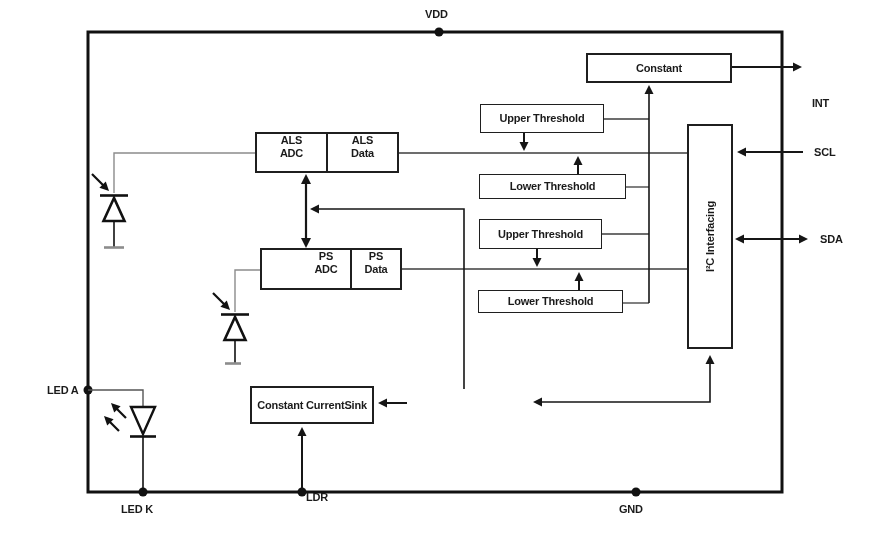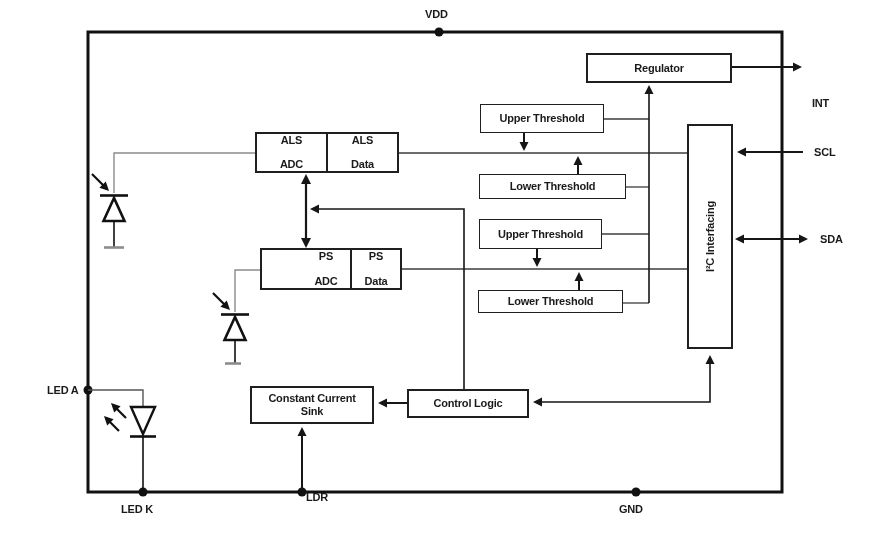--- a/index.html
+++ b/index.html
@@ -8,21 +8,21 @@
     font-family:"Liberation Sans",sans-serif;color:#1a1a1a;
   }
   #wires{position:absolute;left:0;top:0;}
   .box{
     position:absolute;box-sizing:border-box;border:2px solid #1f1f1f;background:#ffffff;
     display:flex;align-items:center;justify-content:center;text-align:center;
     font-weight:bold;font-size:11px;line-height:13px;letter-spacing:-0.2px;
   }
   .box.thin{border-width:1.5px;}
   .split{padding:0;}
-  .split .cell{flex:1 1 0;align-self:stretch;display:flex;flex-direction:column;align-items:center;justify-content:space-between;}
+  .split .cell{flex:1 1 0;align-self:stretch;display:flex;flex-direction:column;align-items:center;justify-content:flex-start;}
   .split .cell + .cell{border-left:2px solid #1f1f1f;}
   .pin-label{
     position:absolute;font-weight:bold;font-size:11px;line-height:12px;letter-spacing:-0.2px;white-space:nowrap;
   }
   .vtext{transform:rotate(-90deg);white-space:nowrap;}
 </style>
 </head>
 <body>
 
 <div id="stage">
@@ -119,21 +119,21 @@
       <path d="M126,418 L116,408" stroke="#111111" stroke-width="2.2"></path>
       <polygon points="111,403 120.6,406.2 114.2,412.6" fill="#111111"></polygon>
       <path d="M119,431 L109,421" stroke="#111111" stroke-width="2.2"></path>
       <polygon points="104,416 113.6,419.2 107.2,425.6" fill="#111111"></polygon>
     </g>
   </svg>
 
 
 
   <div class="box" style="left:586px;top:53px;width:146px;height:30px;">
-    <span>Regulator</span>
+    <span>Constant</span>
   </div>
 
   <div class="box split" style="left:255px;top:132px;width:144px;height:41px;">
     <div class="cell">
       <span>ALS</span>
       <span>ADC</span>
     </div>
     <div class="cell">
       <span>ALS</span>
       <span>Data</span>
@@ -164,28 +164,25 @@
   </div>
 
   <div class="box thin" style="left:478px;top:290px;width:145px;height:23px;">
     <span>Lower Threshold</span>
   </div>
 
   <div class="box" style="left:687px;top:124px;width:46px;height:225px;">
     <span class="vtext">I²C Interfacing</span>
   </div>
 
-  <div class="box" style="left:250px;top:386px;width:124px;height:38px;flex-direction:column;">
+  <div class="box" style="left:250px;top:386px;width:124px;height:38px;">
     <span>Constant Current</span>
     <span>Sink</span>
   </div>
 
-  <div class="box" style="left:407px;top:389px;width:122px;height:29px;">
-    <span>Control Logic</span>
-  </div>
 
   <div class="pin-label" style="left:425px;top:8px;width:30px;">VDD</div>
   <div class="pin-label" style="left:812px;top:61px;margin-top:36px;">INT</div>
   <div class="pin-label" style="left:814px;top:146px;">SCL</div>
   <div class="pin-label" style="left:820px;top:233px;">SDA</div>
   <div class="pin-label" style="left:47px;top:384px;">LED A</div>
   <div class="pin-label" style="left:121px;top:503px;">LED K</div>
   <div class="pin-label" style="left:290px;top:491px;padding-left:16px;">LDR</div>
   <div class="pin-label" style="left:619px;top:503px;">GND</div>
 

